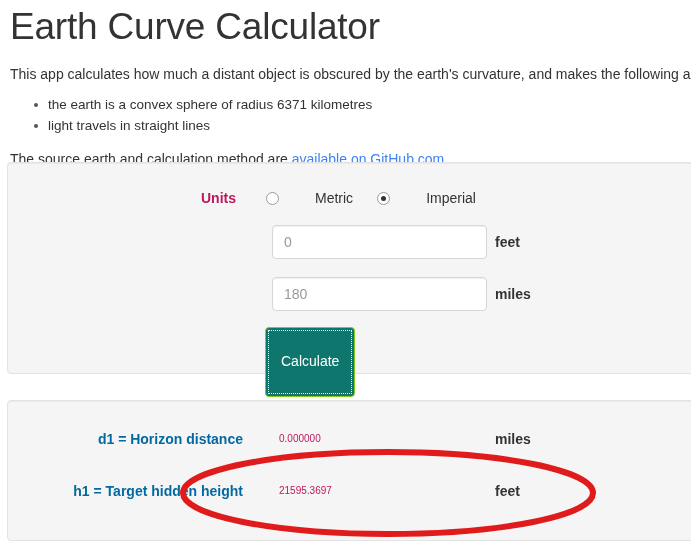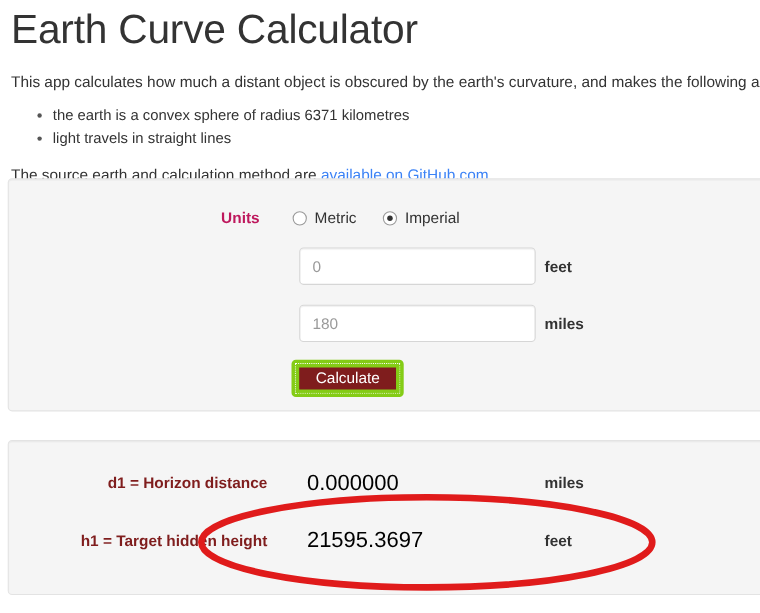--- a/index.html
+++ b/index.html
@@ -146,20 +146,21 @@
     align-items: center;
   }
   .radio-option {
     display: flex;
     align-items: center;
     margin-right: 24px;
     cursor: pointer;
     font-size: 14px;
     color: #333333;
     white-space: nowrap;
+    gap: 29px;
   }
   .radio-mark {
     width: 13px;
     height: 13px;
     border: 1px solid #9a9a9a;
     border-radius: 50%;
     background: #ffffff;
     margin-right: 7px;
     box-sizing: border-box;
     position: relative;
@@ -201,23 +202,23 @@
   .text-input::placeholder { color: #9a9a9a; }
 
   
   #calc-button-wrap {
     position: absolute;
     left: 257px;
     top: 164px;
   }
   .btn-primary {
     display: inline-block;
-    padding: 0 15px;
-    background: #7f1d1d;
-    border: 7px solid #84cc16;
+    padding: 24px 15px;
+    background: #0f766e;
+    border: 1px solid #84cc16;
     border-radius: 4px;
     color: #ffffff;
     font-family: "Liberation Sans", sans-serif;
     font-size: 14px;
     line-height: 1.42;
     cursor: pointer;
     outline: 1px dotted #ffffff;
     outline-offset: -4px;
   }
 
@@ -230,29 +231,29 @@
   }
   #row-d1 { top: 25px; }
   #row-h1 { top: 77px; }
   .result-label {
     position: absolute;
     left: 0;
     width: 235px;
     text-align: right;
     font-weight: bold;
     font-size: 14px;
-    color: #7f1d1d;
+    color: #0369a1;
     line-height: 26px;
     white-space: nowrap;
   }
   .result-value {
     position: absolute;
     left: 271px;
-    font-size: 20px;
-    color: #000000;
+    font-size: 10px;
+    color: #be185d;
     line-height: 26px;
     white-space: nowrap;
   }
   .result-unit {
     position: absolute;
     left: 487px;
     font-weight: bold;
     font-size: 14px;
     color: #333333;
     line-height: 26px;

